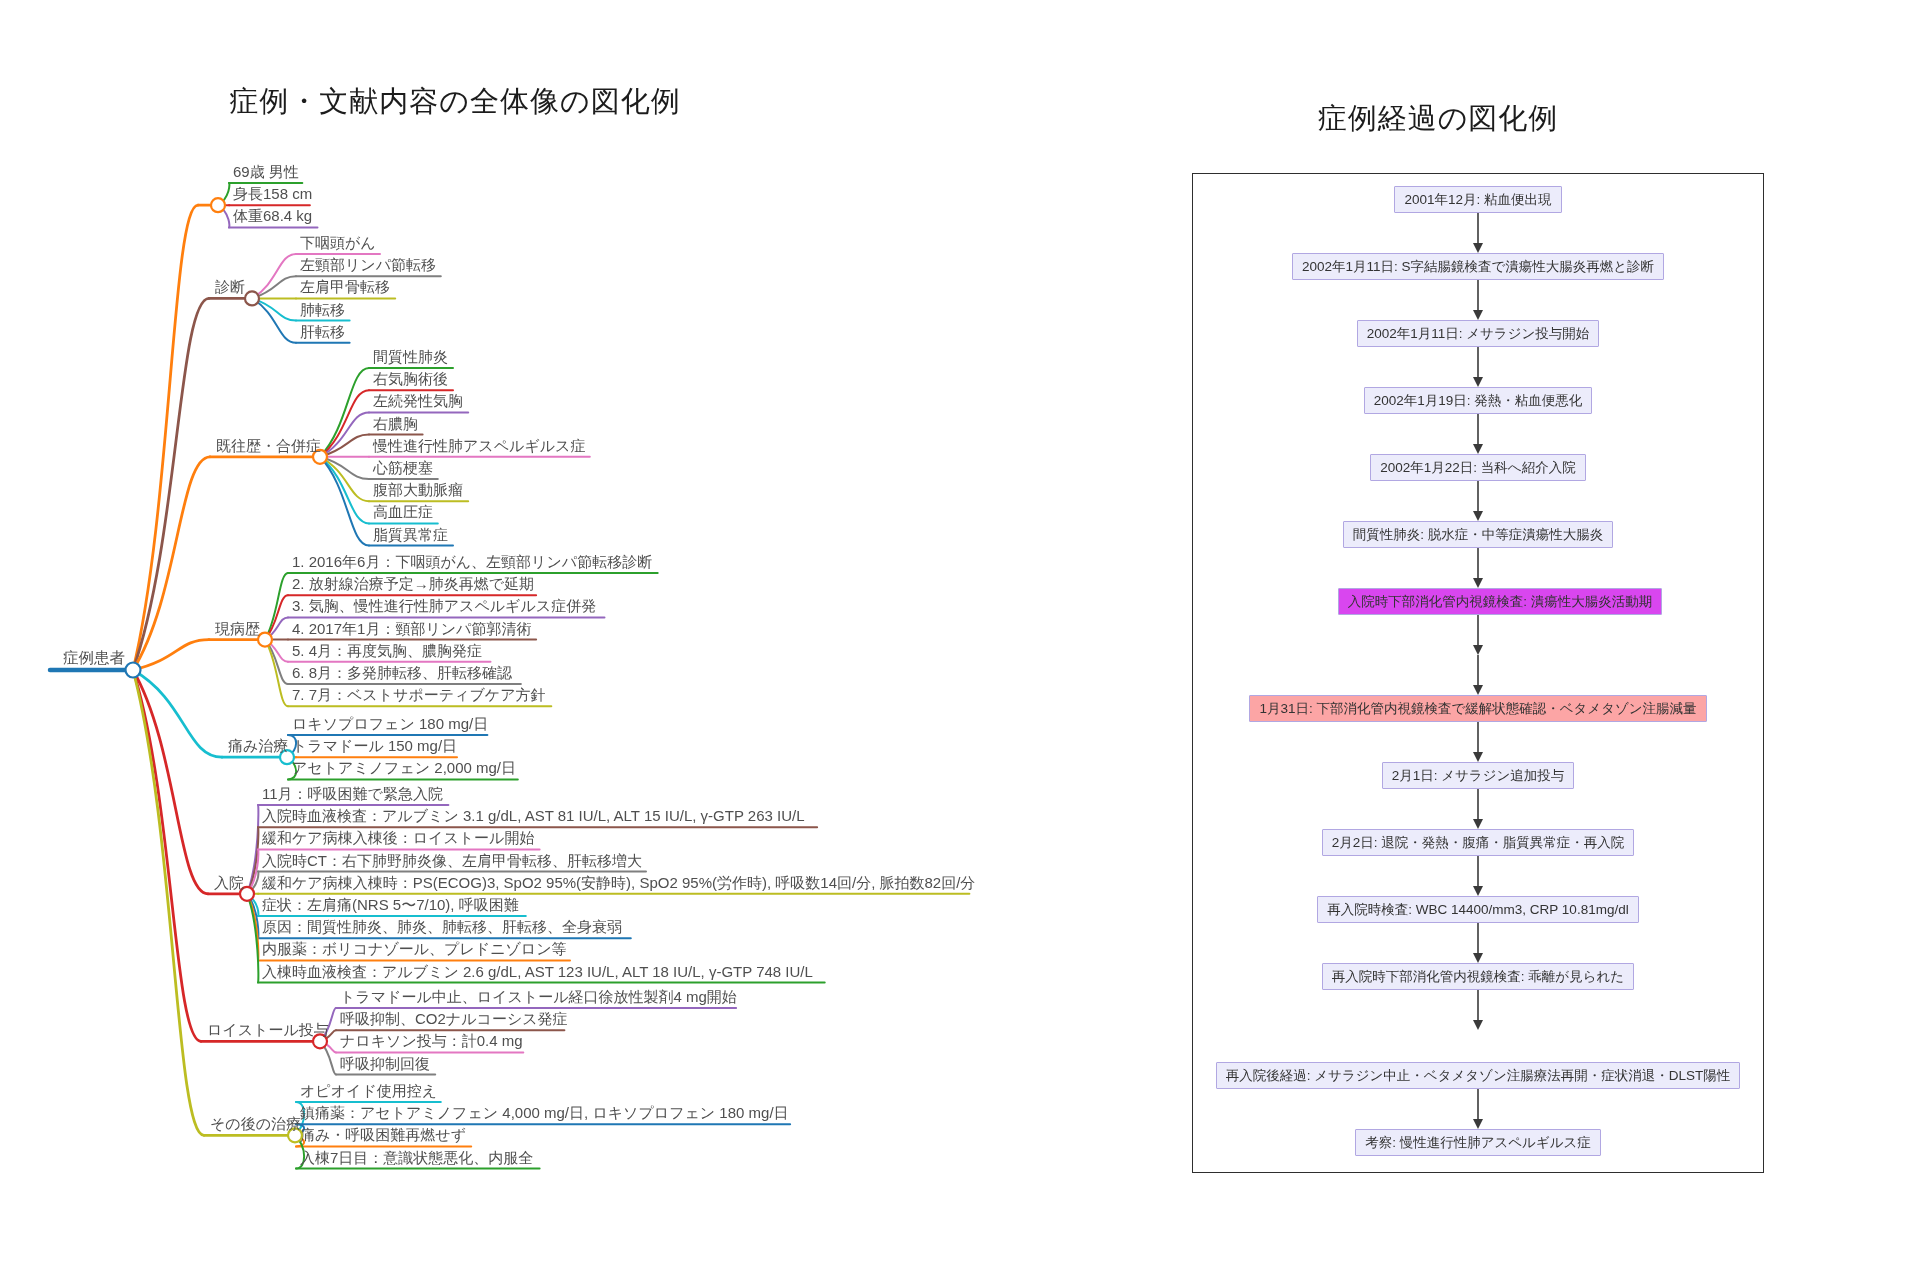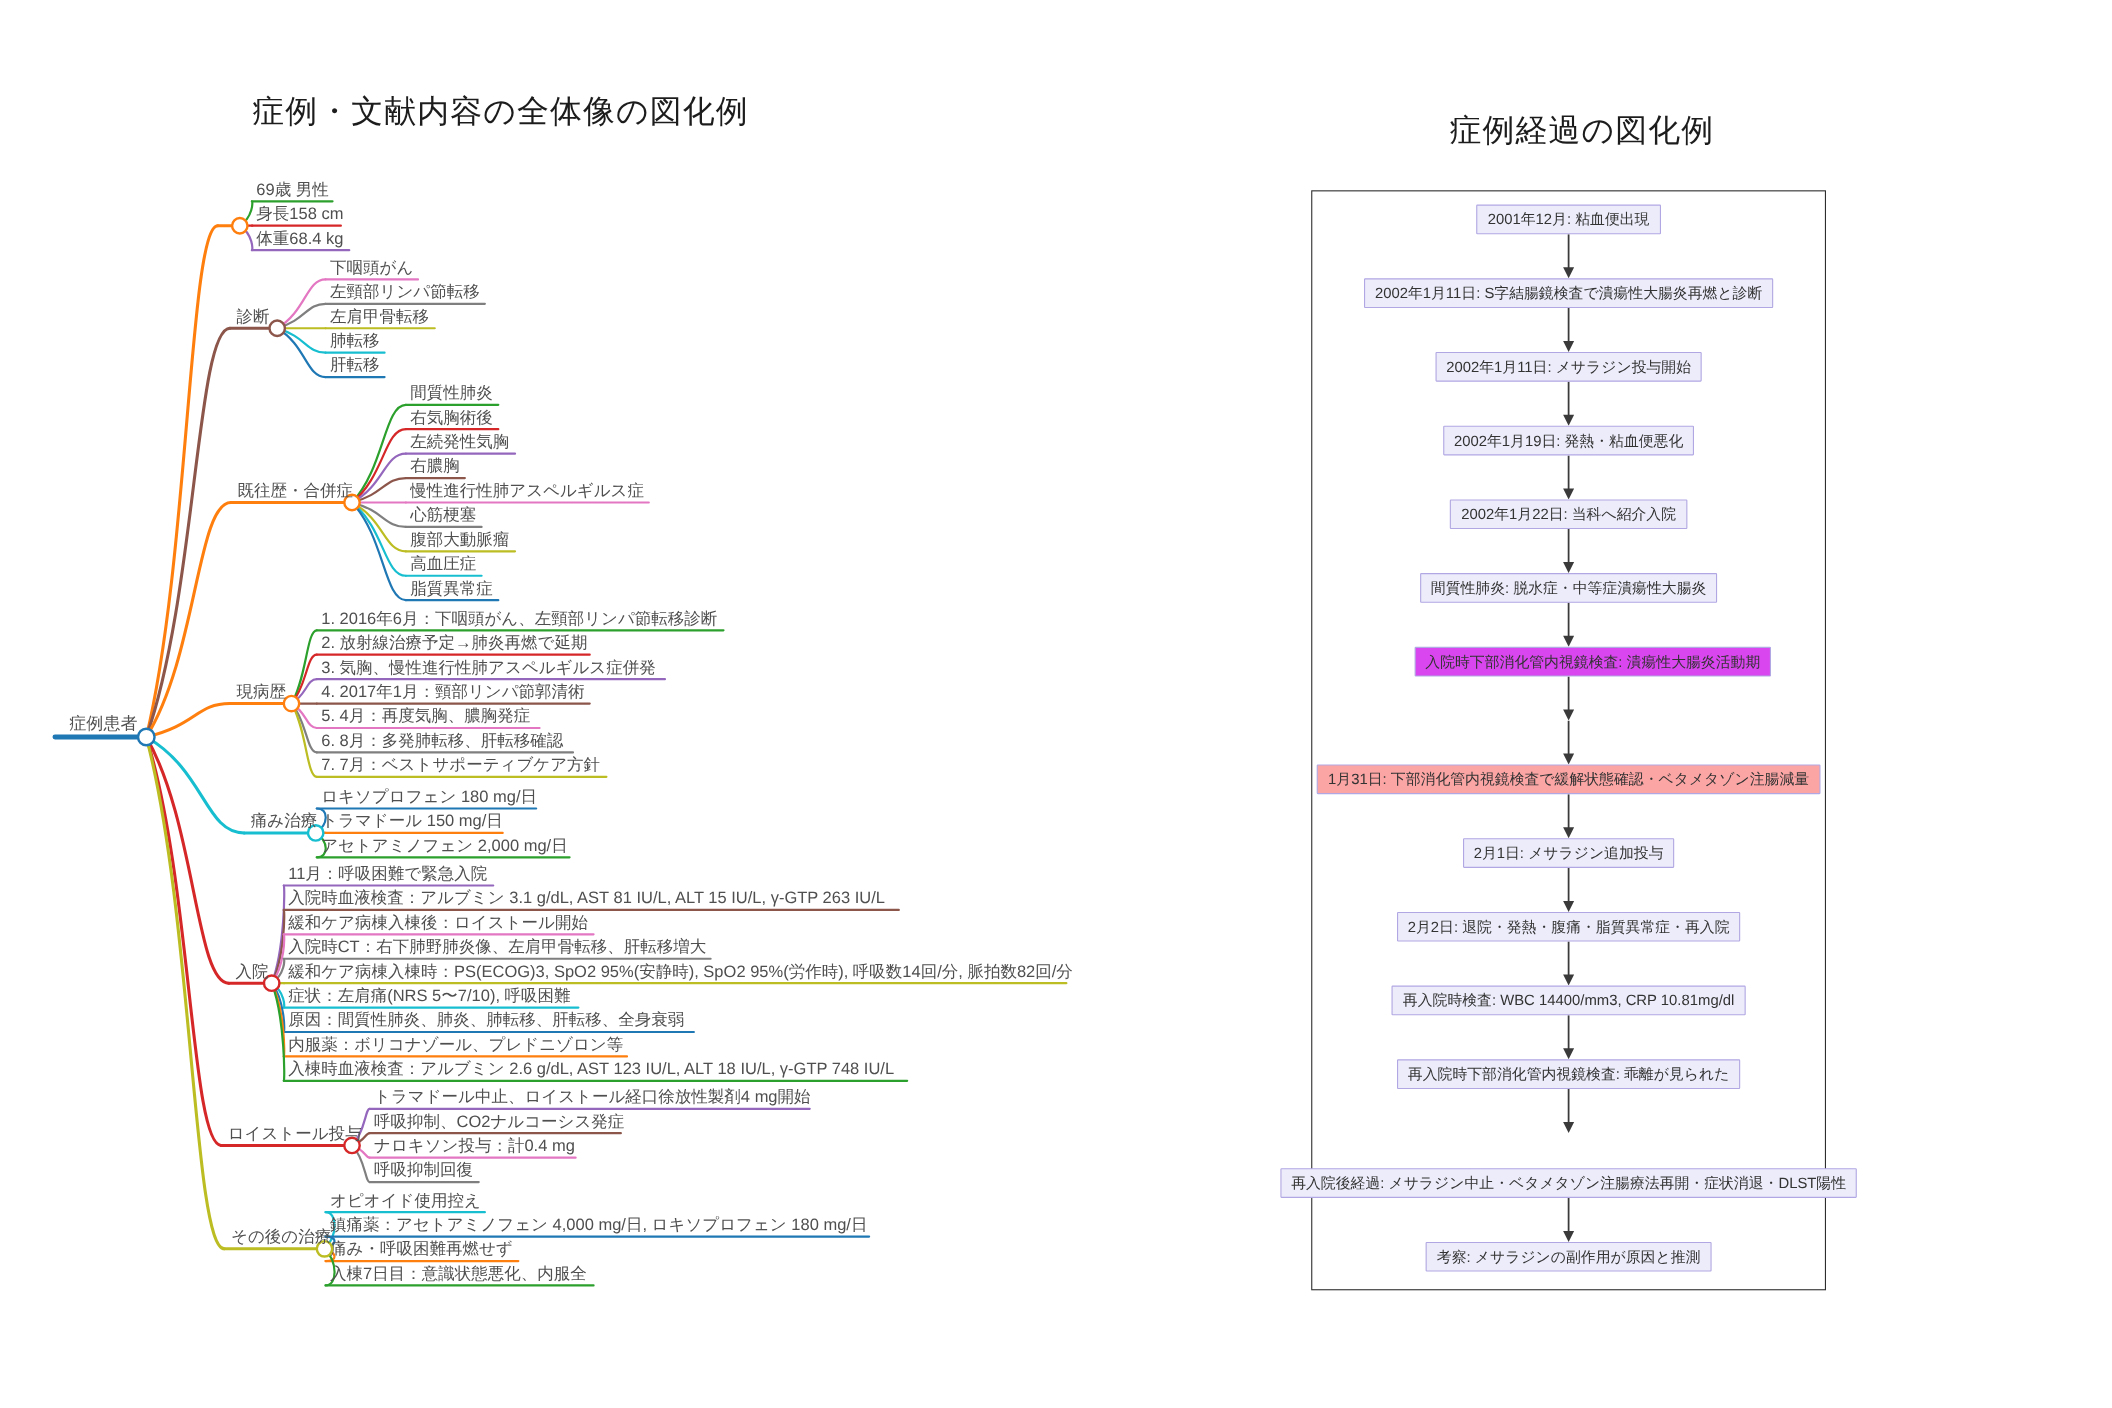--- a/index.html
+++ b/index.html
@@ -9,21 +9,21 @@
   }
   .diagram-title{
     position:absolute;transform:translateX(-50%);
     font-size:29px;color:#1c1c1c;white-space:nowrap;letter-spacing:1px;
   }
   #left-title{left:455px;top:82px;}
   #right-title{left:1438px;top:99px;}
   #mindmap-svg{position:absolute;left:0;top:0;}
   #mindmap-svg text{font-family:"Liberation Sans","DejaVu Sans",sans-serif;fill:#4f4f4f;}
   #flowchart{
-    position:absolute;left:1192px;top:173px;width:468px;height:1000px;
+    position:absolute;left:1192px;top:173px;width:572px;height:1000px;
     border:1px solid #2e2e2e;box-sizing:border-box;
     display:flex;flex-direction:column;align-items:center;padding-top:12px;
   }
   .flow-step-box{
     border:1px solid #b1a7e2;background:#ececfb;color:#333333;
     font-size:13.5px;line-height:17px;padding:4px 9px;white-space:nowrap;
     flex:0 0 auto;border-radius:1px;
   }
   .flow-arrow{flex:0 0 auto;height:40px;width:14px;}
 </style>
@@ -266,14 +266,14 @@
     <div class="flow-step-box" style="background: rgb(236, 236, 251); border-color: rgb(177, 167, 226);">再入院時下部消化管内視鏡検査: 乖離が見られた</div>
     <div class="flow-arrow"><svg width="14" height="40" viewBox="0 0 14 40">
         <line x1="7" y1="0" x2="7" y2="31" stroke="#3a3a3a" stroke-width="1.6"></line>
         <polygon points="2,30 12,30 7,40" fill="#3a3a3a"></polygon>
       </svg></div>
     <div class="flow-step-box" style="background: rgb(236, 236, 251); border-color: rgb(177, 167, 226); margin-top: 32px;">再入院後経過: メサラジン中止・ベタメタゾン注腸療法再開・症状消退・DLST陽性</div>
     <div class="flow-arrow"><svg width="14" height="40" viewBox="0 0 14 40">
         <line x1="7" y1="0" x2="7" y2="31" stroke="#3a3a3a" stroke-width="1.6"></line>
         <polygon points="2,30 12,30 7,40" fill="#3a3a3a"></polygon>
       </svg></div>
-    <div class="flow-step-box" style="background: rgb(236, 236, 251); border-color: rgb(177, 167, 226);">考察: メサラジンの副作用が原因と推測</div>
+    <div class="flow-step-box" style="background: rgb(236, 236, 251); border-color: rgb(177, 167, 226);">考察: 慢性進行性肺アスペルギルス症</div>
   </div>
 
 </body></html>

